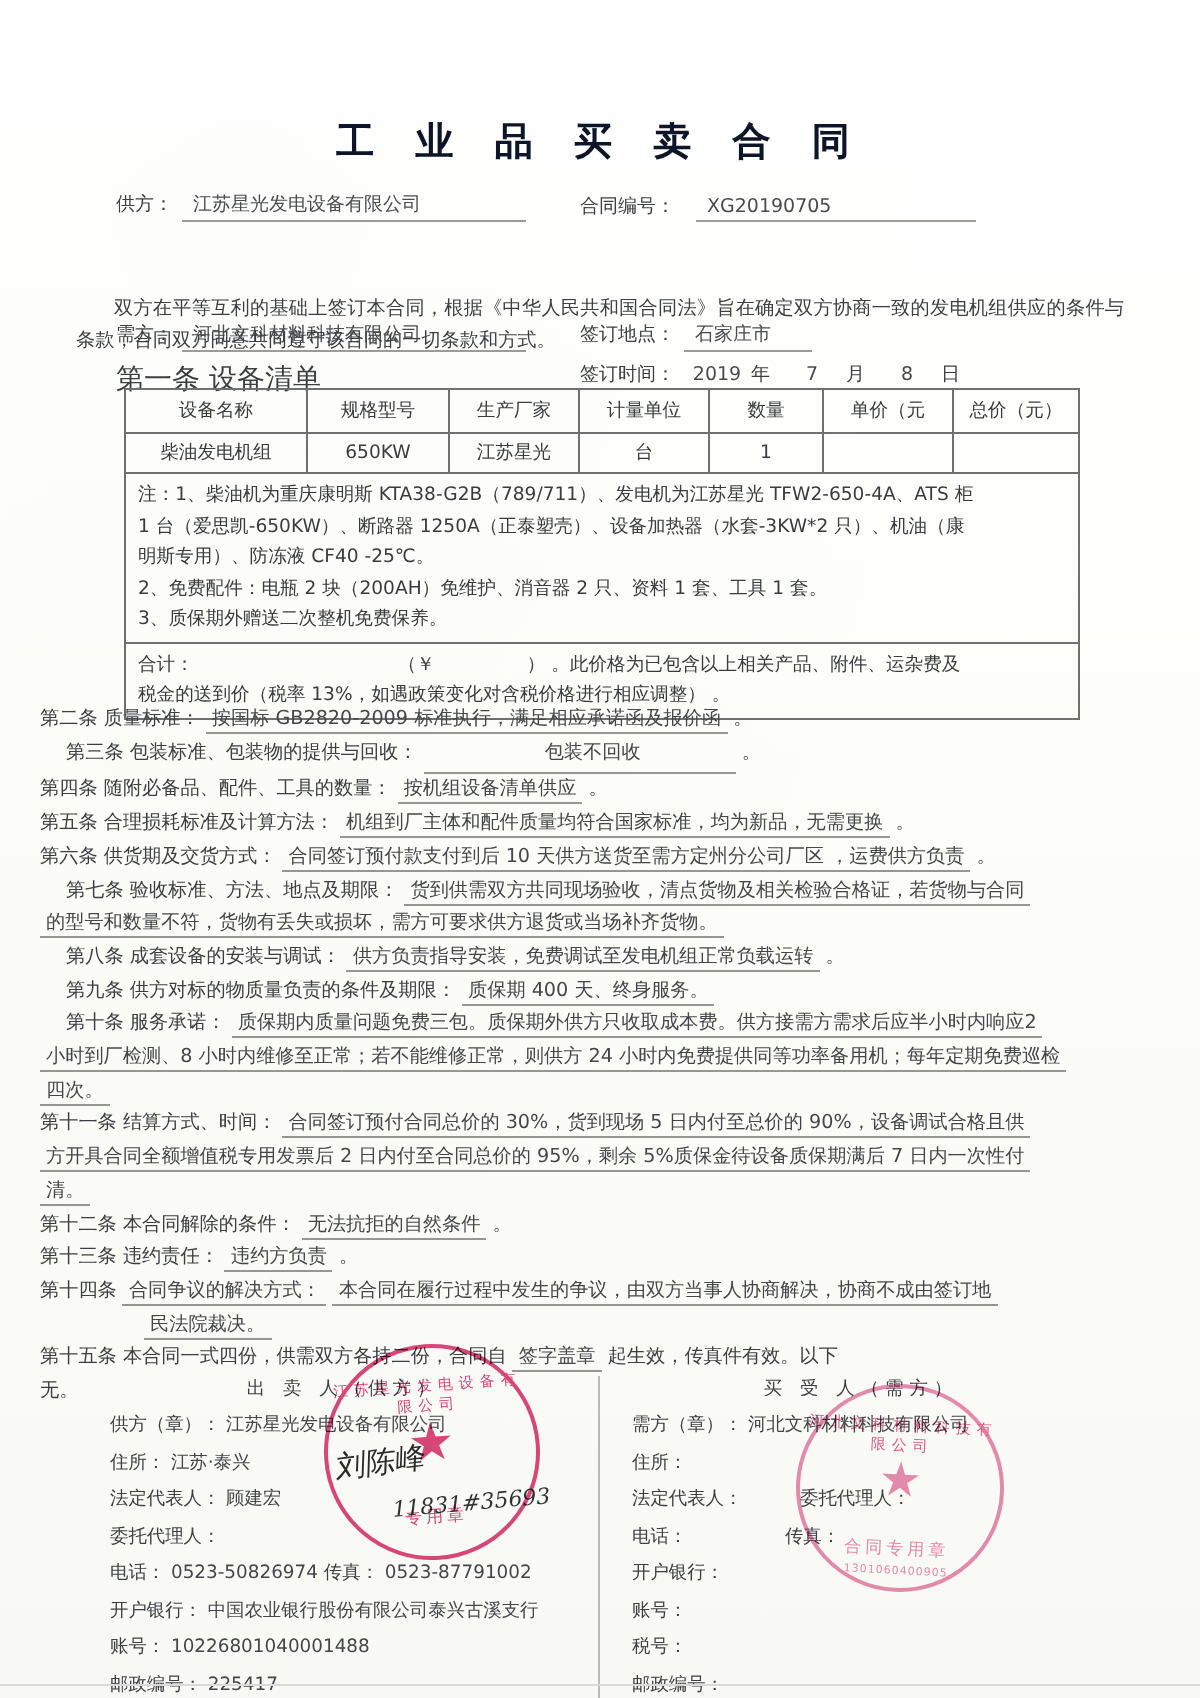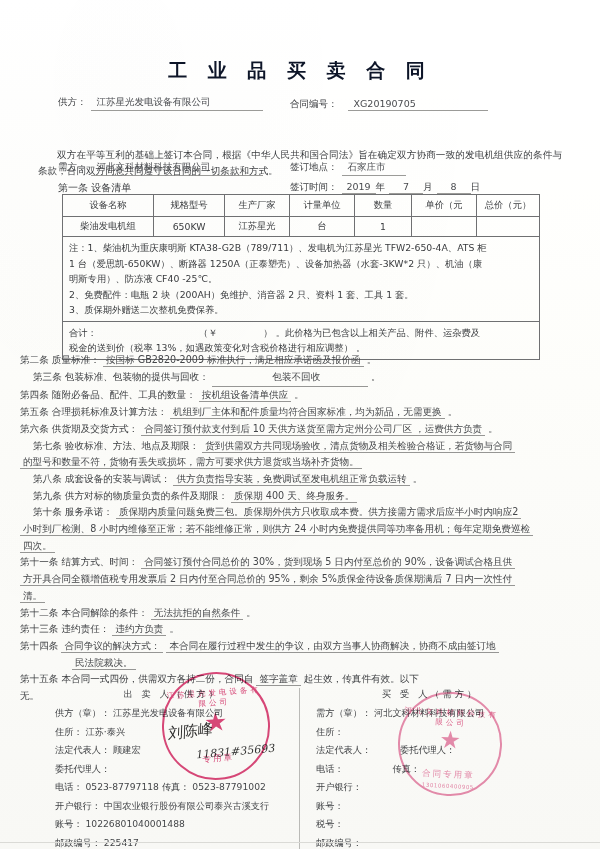--- a/index.html
+++ b/index.html
@@ -56,21 +56,21 @@
   .ul.w130{min-width:128px;margin-left:10px;}
   .ul.w60{min-width:52px;margin-top:44px;}
   .ul.sm{min-width:26px;text-align:center;padding:0 4px 1px;}
   .body-para{
     position:absolute;top:147px;left:38px;right:38px;
     font-size:9.6px;line-height:15.5px;text-align:justify;
     text-indent:19px;
   }
   .clause-one{
     position:absolute;top:181px;left:58px;
-    font-size:10px;
+    font-size:14px;
   }
   table.eq{
     position:absolute;top:194px;left:62px;
     width:478px;
     border-collapse:collapse;
     font-size:9.3px;
   }
   table.eq td,table.eq th{
     border:1px solid #6f7072;
     text-align:center;
@@ -379,21 +379,21 @@
         <div class="sig-line">
           <span>法定代表人：</span>
           <span class="sig-val">顾建宏</span>
         </div>
         <div class="sig-line">
           <span>委托代理人：</span>
           <span class="sig-val"></span>
         </div>
         <div class="sig-line">
           <span>电话：</span>
-          <span class="sig-val">0523-87797118</span>
+          <span class="sig-val">0523-50826974</span>
           <span>传真：</span>
           <span class="sig-val">0523-87791002</span>
         </div>
         <div class="sig-line">
           <span>开户银行：</span>
           <span class="sig-val">中国农业银行股份有限公司泰兴古溪支行</span>
         </div>
         <div class="sig-line">
           <span>账号：</span>
           <span class="sig-val">10226801040001488</span>

